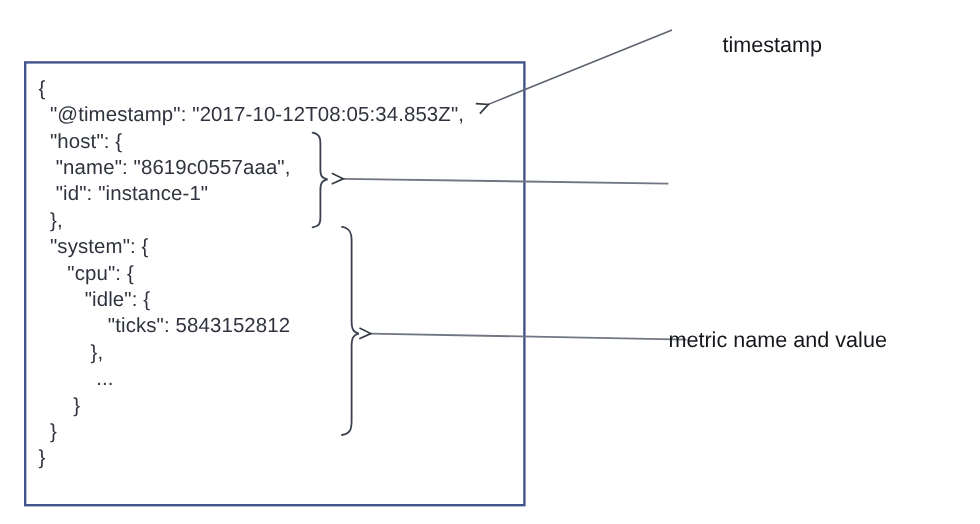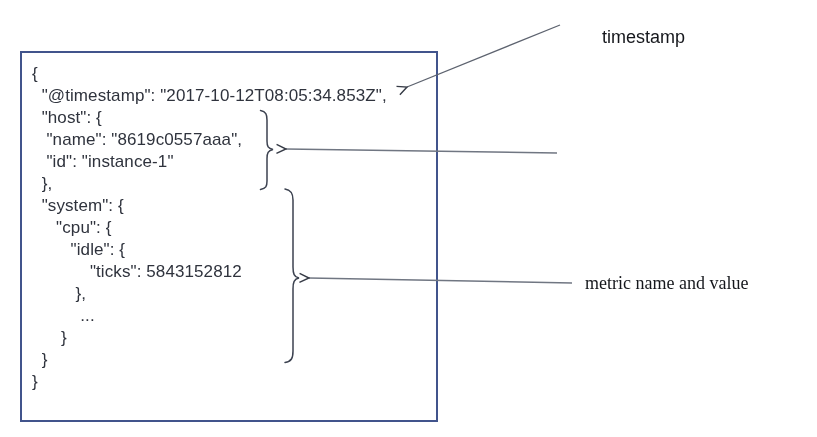--- a/index.html
+++ b/index.html
@@ -50,21 +50,21 @@
   }
   .anno-label {
     position: absolute;
     font-size: 18px;
     line-height: 21px;
     color: #15171c;
     white-space: nowrap;
   }
   .label-timestamp  { left: 570px; top: 27px; margin-left: 32px;  }
   .label-dimensions { left: 572px; top: 144px; }
-  .label-metric     { left: 585px; top: 273px; font-family: Liberation Serif, serif; }
+  .label-metric     { left: 557px; top: 273px; }
 </style>
 </head>
 <body>
 
 <div class="stage">
 
   <div class="doc-box">
     <div class="code" id="code"><div class="code-line">{</div><div class="code-line">  "@timestamp": "2017-10-12T08:05:34.853Z",</div><div class="code-line">  "host": {</div><div class="code-line">   "name": "8619c0557aaa",</div><div class="code-line">   "id": "instance-1"</div><div class="code-line">  },</div><div class="code-line">  "system": {</div><div class="code-line">     "cpu": {</div><div class="code-line">        "idle": {</div><div class="code-line">            "ticks": 5843152812</div><div class="code-line">         },</div><div class="code-line">          ...</div><div class="code-line">      }</div><div class="code-line">  }</div><div class="code-line">}</div></div>
   </div>
 

